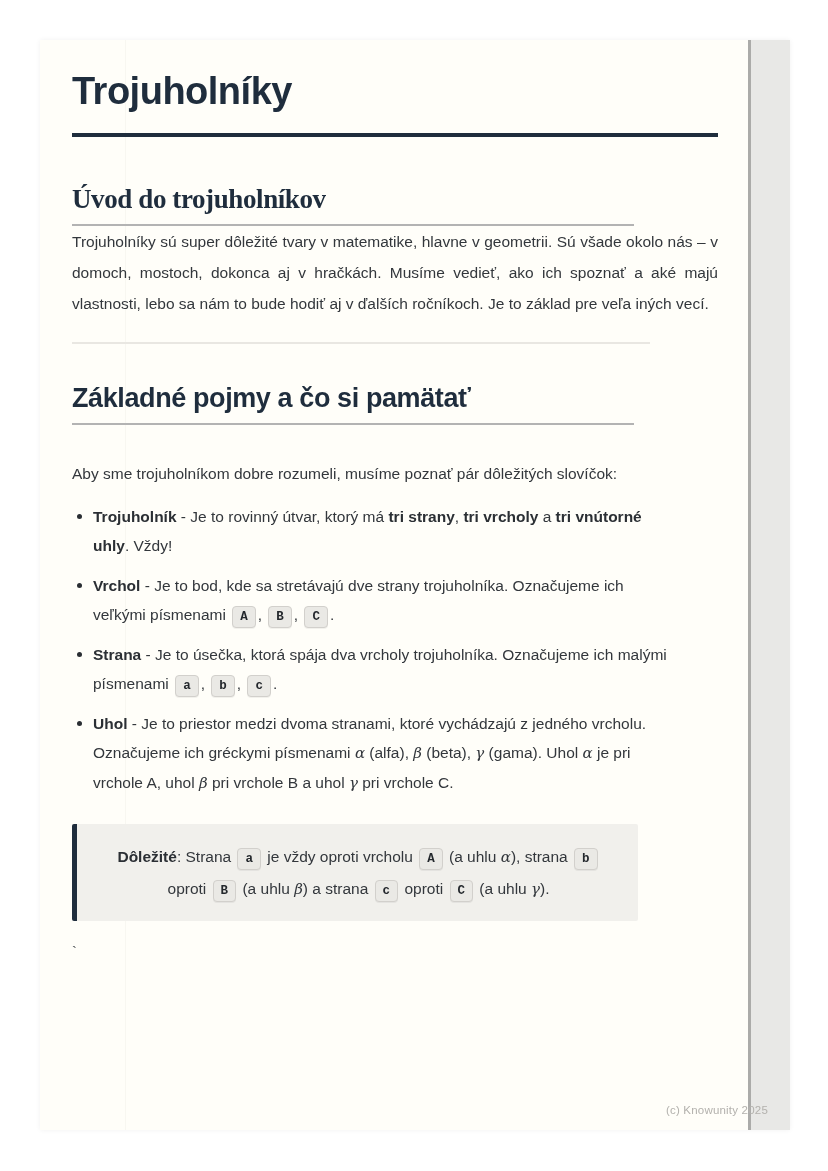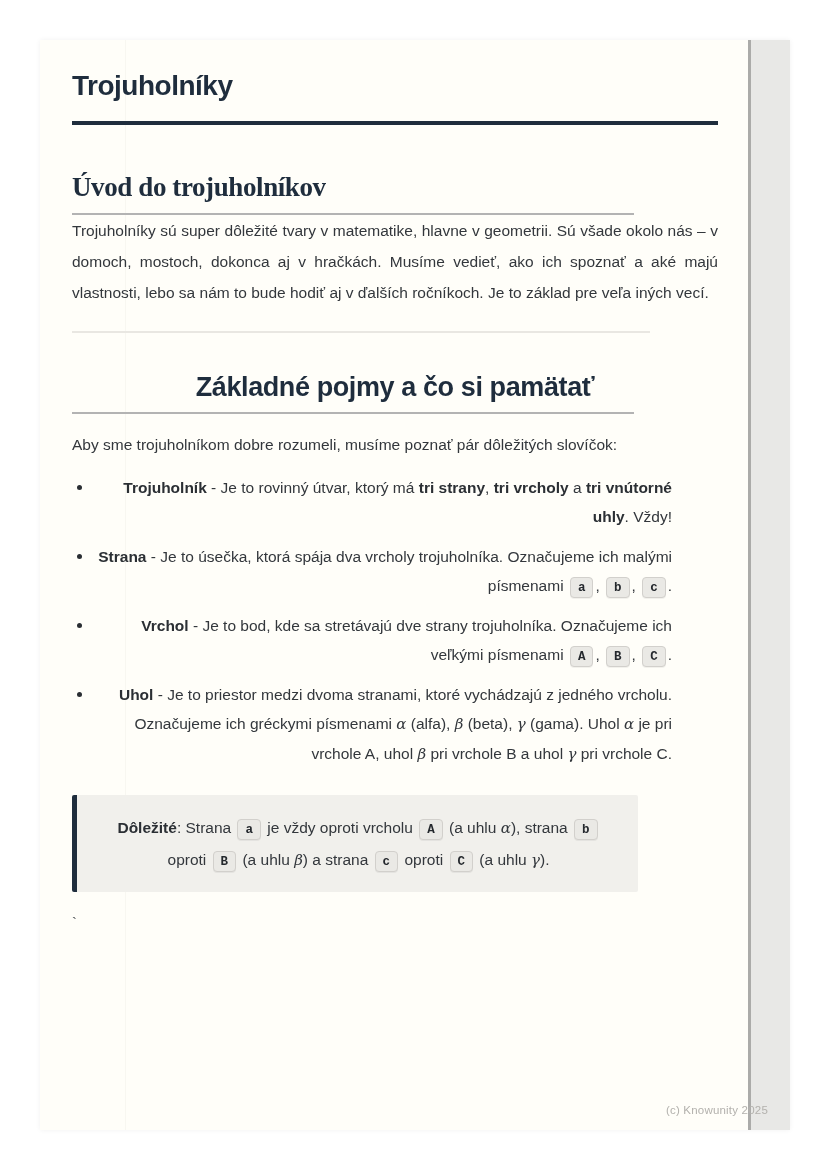--- a/index.html
+++ b/index.html
@@ -44,69 +44,68 @@
     background:var(--edge-strip);
     border-left:3px solid var(--edge-line);
     z-index:2;
   }
   .content{
     position:absolute;
     left:32px; top:30px;
     width:646px;
   }
   h1.doc-title{
-    font-size:28px;
+    font-size:38px;
     font-weight:700;
     letter-spacing:-0.5px;
     color:var(--accent-dark);
     line-height:1.15;
   }
   .title-rule{
     margin-top:19px;
     width:646px; height:4px;
     background:var(--accent-dark);
   }
   h2.section-heading{
     font-size:27px;
     font-weight:700;
     letter-spacing:-0.4px;
     color:var(--accent-dark);
     line-height:1.2;
   }
   .h2-first{margin-top:46px;font-family:Liberation Serif, serif;}
-  .h2-second{margin-top:38px;text-align:center;}
+  .h2-second{margin-top:38px;}
   .heading-rule{
     margin-top:9px;
     width:562px; height:2px;
     background:var(--rule-gray);
   }
   p.body-para{
     font-size:15.5px;
     line-height:31px;
     color:var(--body-text);
   }
   p.justified{
     text-align:justify;
     text-justify:inter-word;
   }
   .section-divider{
     margin-top:23px;
     width:578px; height:2px;
     background:var(--divider);
   }
   p.list-intro{
-    margin-top:16px;
+    margin-top:34px;
     font-size:15.5px;
     line-height:29px;
   }
   ul.term-list{
     margin-top:14px;
     list-style:none;
     width:600px;
-    text-align:right;
   }
   ul.term-list > li{
     position:relative;
     padding-left:21px;
     margin-bottom:11px;
     font-size:15.5px;
     line-height:29px;
   }
   ul.term-list > li::before{
     content:"";
@@ -180,22 +179,22 @@
     <p class="body-para justified">Trojuholníky sú super dôležité tvary v matematike, hlavne v geometrii. Sú všade okolo nás – v domoch, mostoch, dokonca aj v hračkách. Musíme vedieť, ako ich spoznať a aké majú vlastnosti, lebo sa nám to bude hodiť aj v ďalších ročníkoch. Je to základ pre veľa iných vecí.</p>
 
     <div class="section-divider"></div>
 
     <h2 class="section-heading h2-second">Základné pojmy a čo si pamätať</h2>
     <div class="heading-rule"></div>
     <p class="list-intro">Aby sme trojuholníkom dobre rozumeli, musíme poznať pár dôležitých slovíčok:</p>
 
     <ul class="term-list">
       <li><span><strong>Trojuholník</strong><span> - Je to rovinný útvar, ktorý má </span><strong>tri strany</strong><span>, </span><strong>tri vrcholy</strong><span> a </span><strong>tri vnútorné uhly</strong><span>. Vždy!</span></span></li>
+      <li><span><strong>Vrchol</strong><span> - Je to bod, kde sa stretávajú dve strany trojuholníka. Označujeme ich veľkými písmenami </span><code class="chip">A</code><span>, </span><code class="chip">B</code><span>, </span><code class="chip">C</code><span>.</span></span></li>
       <li><span><strong>Strana</strong><span> - Je to úsečka, ktorá spája dva vrcholy trojuholníka. Označujeme ich malými písmenami </span><code class="chip">a</code><span>, </span><code class="chip">b</code><span>, </span><code class="chip">c</code><span>.</span></span></li>
-      <li><span><strong>Vrchol</strong><span> - Je to bod, kde sa stretávajú dve strany trojuholníka. Označujeme ich veľkými písmenami </span><code class="chip">A</code><span>, </span><code class="chip">B</code><span>, </span><code class="chip">C</code><span>.</span></span></li>
       <li><span><strong>Uhol</strong><span> - Je to priestor medzi dvoma stranami, ktoré vychádzajú z jedného vrcholu. Označujeme ich gréckymi písmenami </span><em class="greek">α</em><span> (alfa), </span><em class="greek">β</em><span> (beta), </span><em class="greek">γ</em><span> (gama). Uhol </span><em class="greek">α</em><span> je pri vrchole A, uhol </span><em class="greek">β</em><span> pri vrchole B a uhol </span><em class="greek">γ</em><span> pri vrchole C.</span></span></li>
     </ul>
 
     <div class="callout">
       <div class="callout-text"><strong>Dôležité</strong><span>: Strana </span><code class="chip">a</code><span> je vždy oproti vrcholu </span><code class="chip">A</code><span> (a uhlu </span><em class="greek">α</em><span>), strana </span><code class="chip">b</code><span> oproti </span><code class="chip">B</code><span> (a uhlu </span><em class="greek">β</em><span>) a strana </span><code class="chip">c</code><span> oproti </span><code class="chip">C</code><span> (a uhlu </span><em class="greek">γ</em><span>).</span></div>
     </div>
 
     <div class="stray-char">`</div>
   </div>
 

